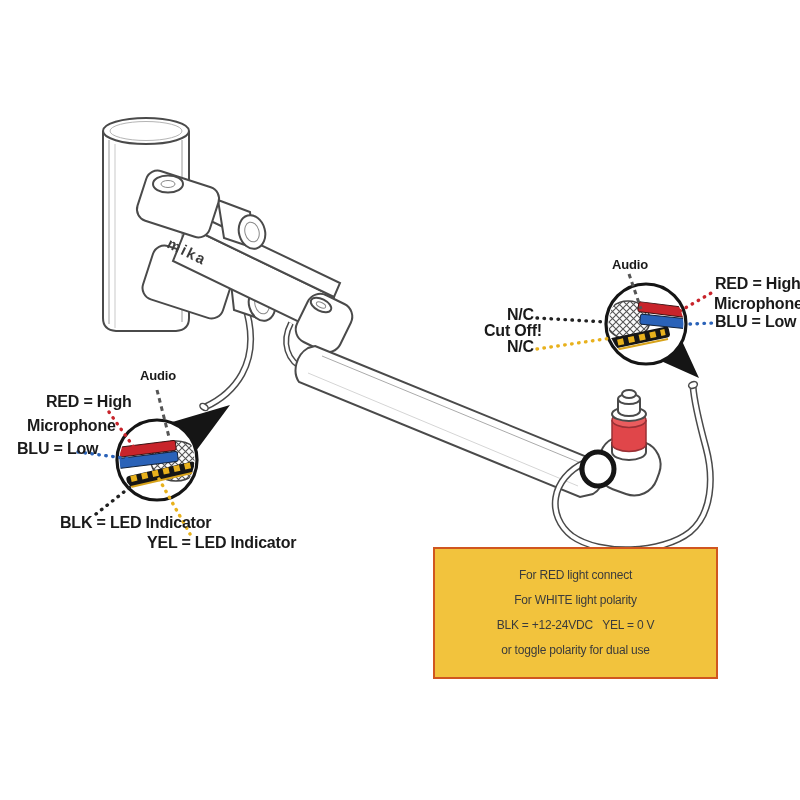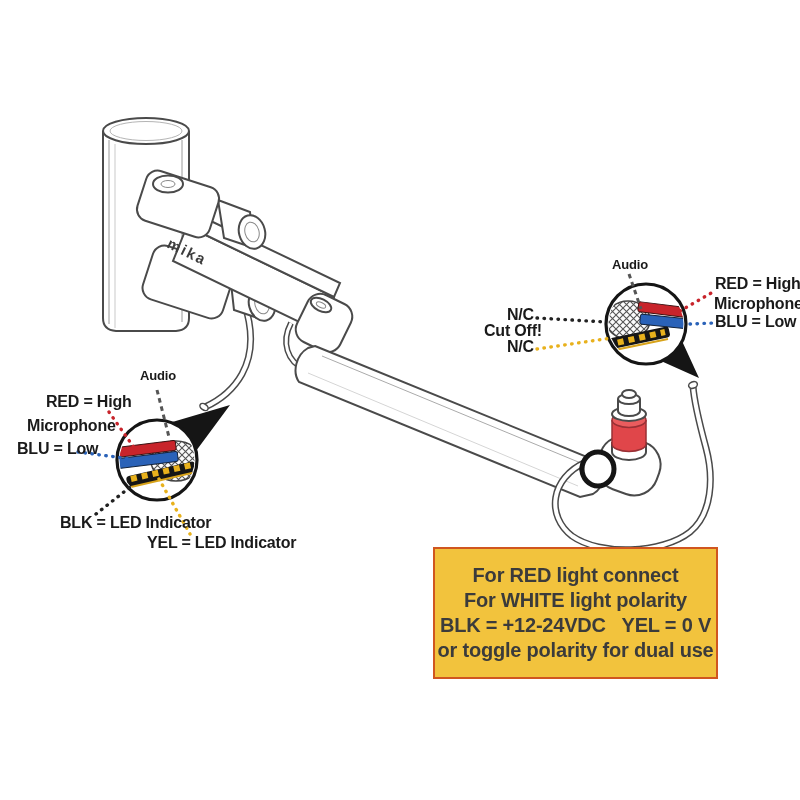--- a/index.html
+++ b/index.html
@@ -12,21 +12,21 @@
     position:absolute;font-weight:bold;font-size:16px;line-height:14px;
     color:#1a1a1a;white-space:nowrap;letter-spacing:-0.2px;
   }
   .lbl.audio{font-size:13px;}
   .note-box{
     position:absolute;left:433px;top:547px;width:281px;height:128px;
     background:#f2c33d;border:2px solid #d0561f;
     display:flex;flex-direction:column;justify-content:center;align-items:center;
   }
   .note-line{
-    white-space:pre;text-align:left;font-weight:bold;font-size:20px;
+    white-space:pre;text-align:left;font-weight:normal;font-size:12px;
     line-height:25px;color:#3b3b3b;letter-spacing:-0.2px;
   }
 </style>
 </head>
 <body>
 
 <div class="stage">
 
   <svg width="800" height="800" viewBox="0 0 800 800">
     <defs>

